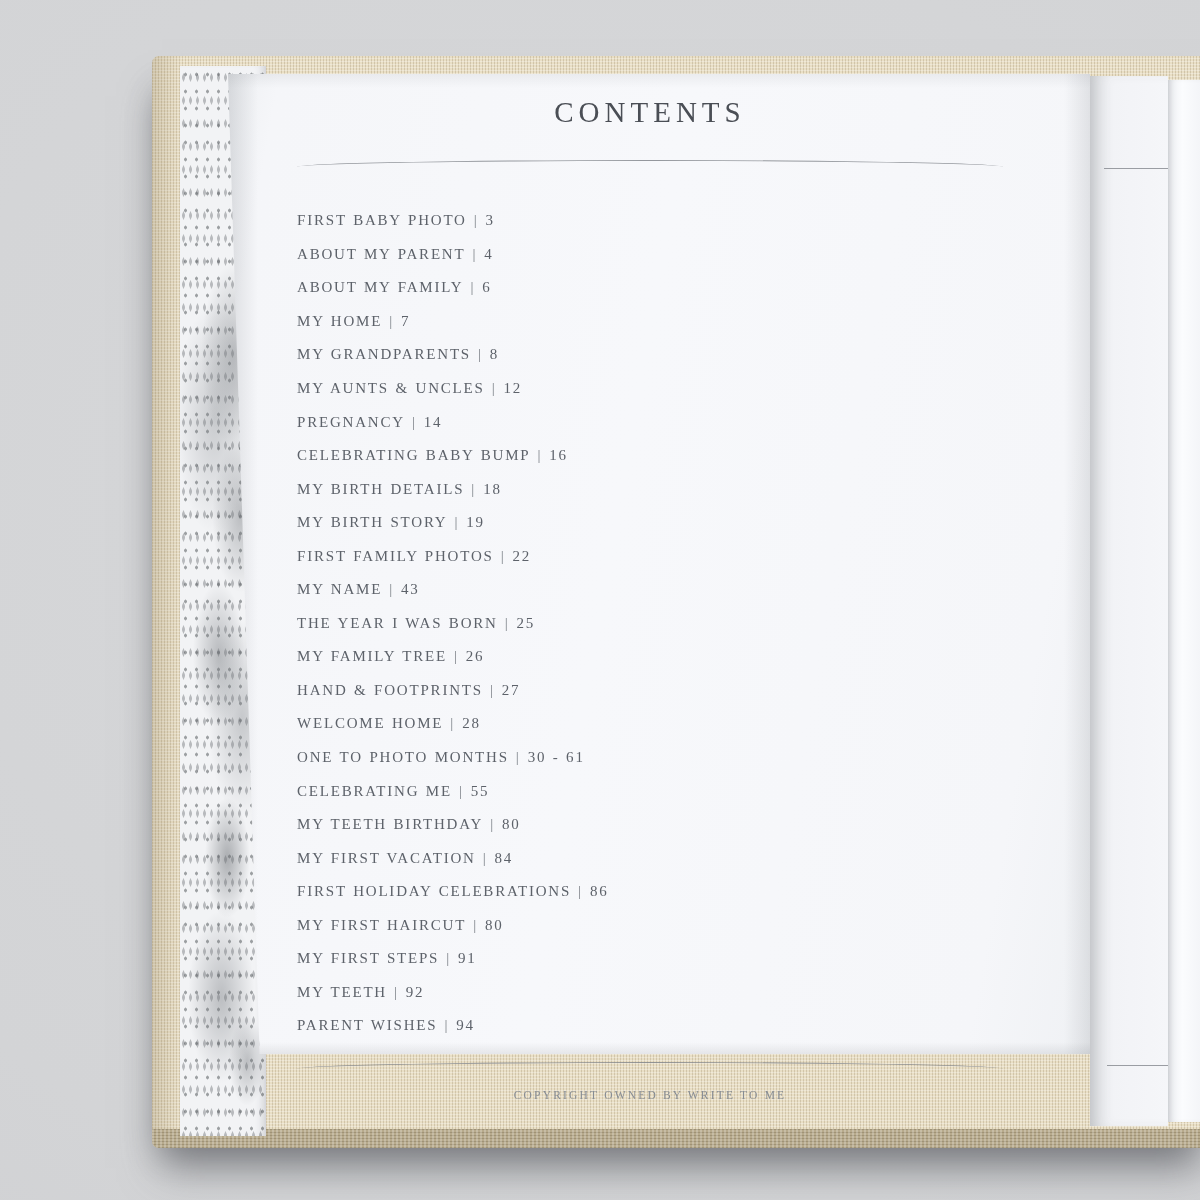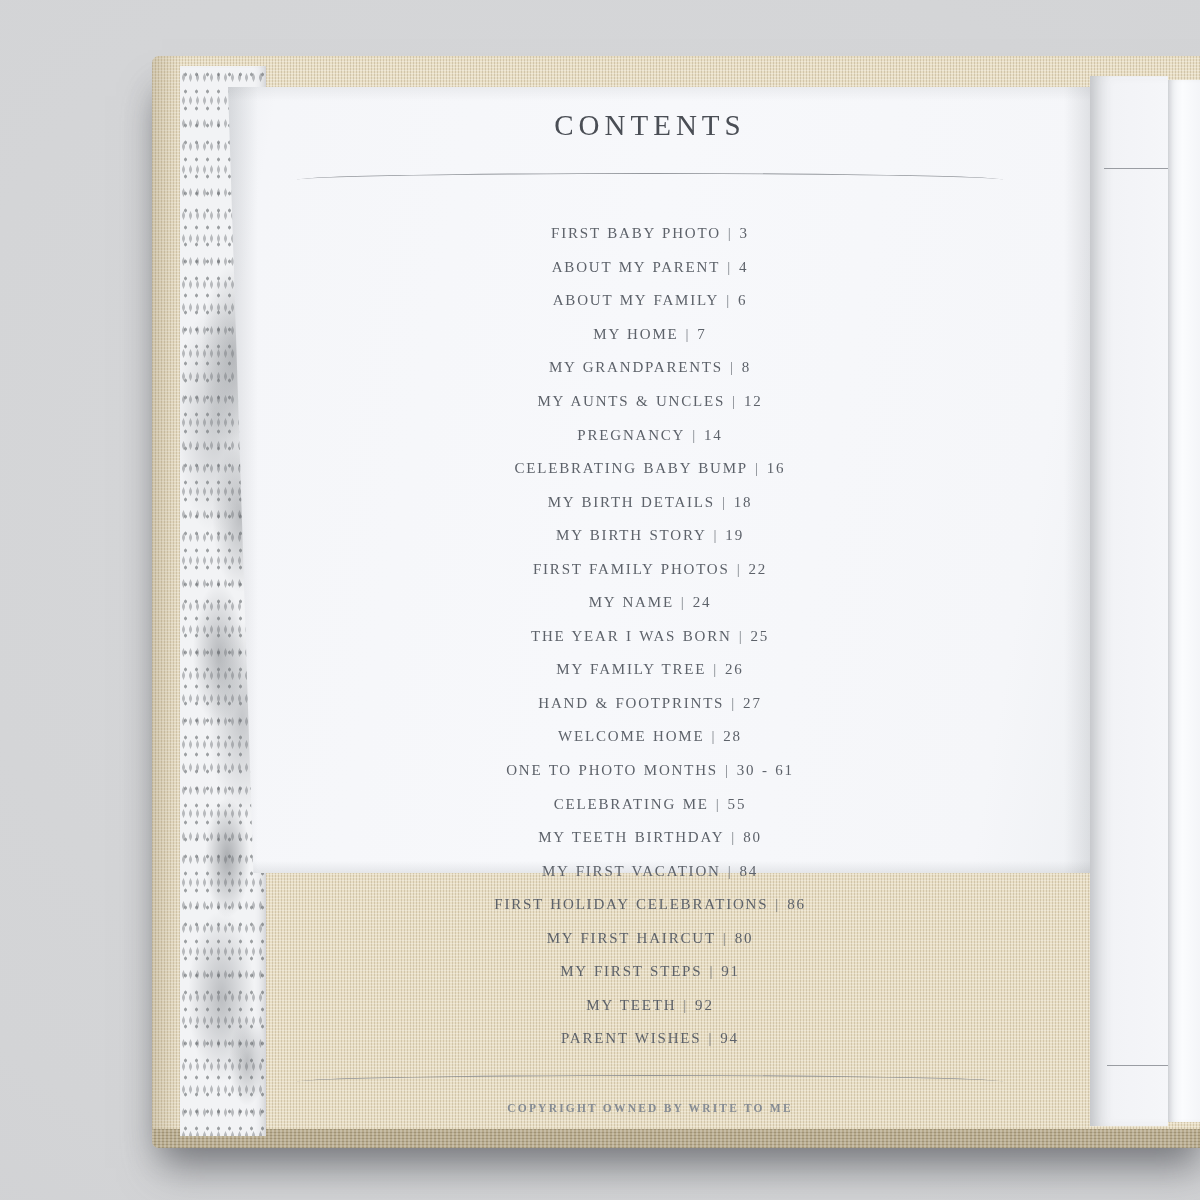--- a/index.html
+++ b/index.html
@@ -64,21 +64,21 @@
       radial-gradient(26px 64px at 78% 93%, rgba(106,110,115,.40), rgba(106,110,115,0) 70%),
       radial-gradient(rgba(86,90,95,.55) 1px, rgba(0,0,0,0) 1.5px),
       radial-gradient(rgba(96,100,105,.40) 1px, rgba(0,0,0,0) 1.4px);
     background-size:auto,auto,auto,auto,auto,auto,auto,auto,11px 17px,7px 23px;
     background-repeat:no-repeat,no-repeat,no-repeat,no-repeat,no-repeat,no-repeat,no-repeat,no-repeat,repeat,repeat;
     box-shadow:inset -9px 0 10px -7px rgba(50,52,58,.22);
   }
   
   .page{position:absolute;background:var(--page);}
   .main-page{
-    left:228px;top:87px;width:862px;height:786px;
+    left:228px;top:74px;width:862px;height:980px;
     clip-path:polygon(0 0, 862px 0, 862px 1054px, 34px 1054px);
     background:linear-gradient(100deg, #eef0f3 0%, var(--page) 5%, #f7f8fb 45%, var(--page) 88%, #eff1f4 100%);
   }
   .main-page:before{
     content:"";position:absolute;inset:0;pointer-events:none;
     background:
       linear-gradient(90deg, rgba(70,75,82,.15), rgba(70,75,82,0) 30px),
       linear-gradient(270deg, rgba(70,75,82,.12), rgba(70,75,82,0) 26px),
       linear-gradient(180deg, rgba(70,75,82,.07), rgba(70,75,82,0) 14px),
       linear-gradient(0deg, rgba(70,75,82,.10), rgba(70,75,82,0) 12px);
@@ -102,28 +102,28 @@
   }
   .rule{position:absolute;left:0;right:0;height:6px;}
   .rule-line{
     height:6px;border-top:1px solid var(--rule-color);
     border-radius:50% 50% 0 0 / 100% 100% 0 0;opacity:.85;
   }
   .top-rule{top:86px;}
   .bottom-rule{top:988px;}
   .toc{position:absolute;top:130px;left:0;right:0;}
   .toc-row{
-    height:33.55px;display:flex;align-items:center;justify-content:center;
+    height:33.55px;display:flex;align-items:center;justify-content:flex-start;
     font-size:15px;letter-spacing:1.8px;word-spacing:1px;color:var(--text-color);
     white-space:nowrap;
   }
   .toc-sep{margin:0 7px;opacity:.8;}
   .copyright{
     position:absolute;top:1013px;left:0;right:0;text-align:center;
-    font-size:11.5px;letter-spacing:2.2px;color:var(--footer-color);line-height:16px;font-weight:bold;
+    font-size:11.5px;letter-spacing:2.2px;color:var(--footer-color);line-height:16px;
   }
   
   .fp-rule{position:absolute;height:1px;background:var(--rule-color);opacity:.8;}
   .fp-rule-top{left:14px;right:0;top:92px;}
   .fp-rule-bottom{left:17px;right:0;top:989px;}
 </style>
 </head>
 <body>
 
 <div class="scene">
@@ -201,21 +201,21 @@
 
   <div class="toc-row">
     <span class="toc-label">FIRST FAMILY PHOTOS</span>
     <span class="toc-sep">|</span>
     <span class="toc-page">22</span>
   </div>
 
   <div class="toc-row">
     <span class="toc-label">MY NAME</span>
     <span class="toc-sep">|</span>
-    <span class="toc-page">24</span>
+    <span class="toc-page">43</span>
   </div>
 
   <div class="toc-row">
     <span class="toc-label">THE YEAR I WAS BORN</span>
     <span class="toc-sep">|</span>
     <span class="toc-page">25</span>
   </div>
 
   <div class="toc-row">
     <span class="toc-label">MY FAMILY TREE</span>

